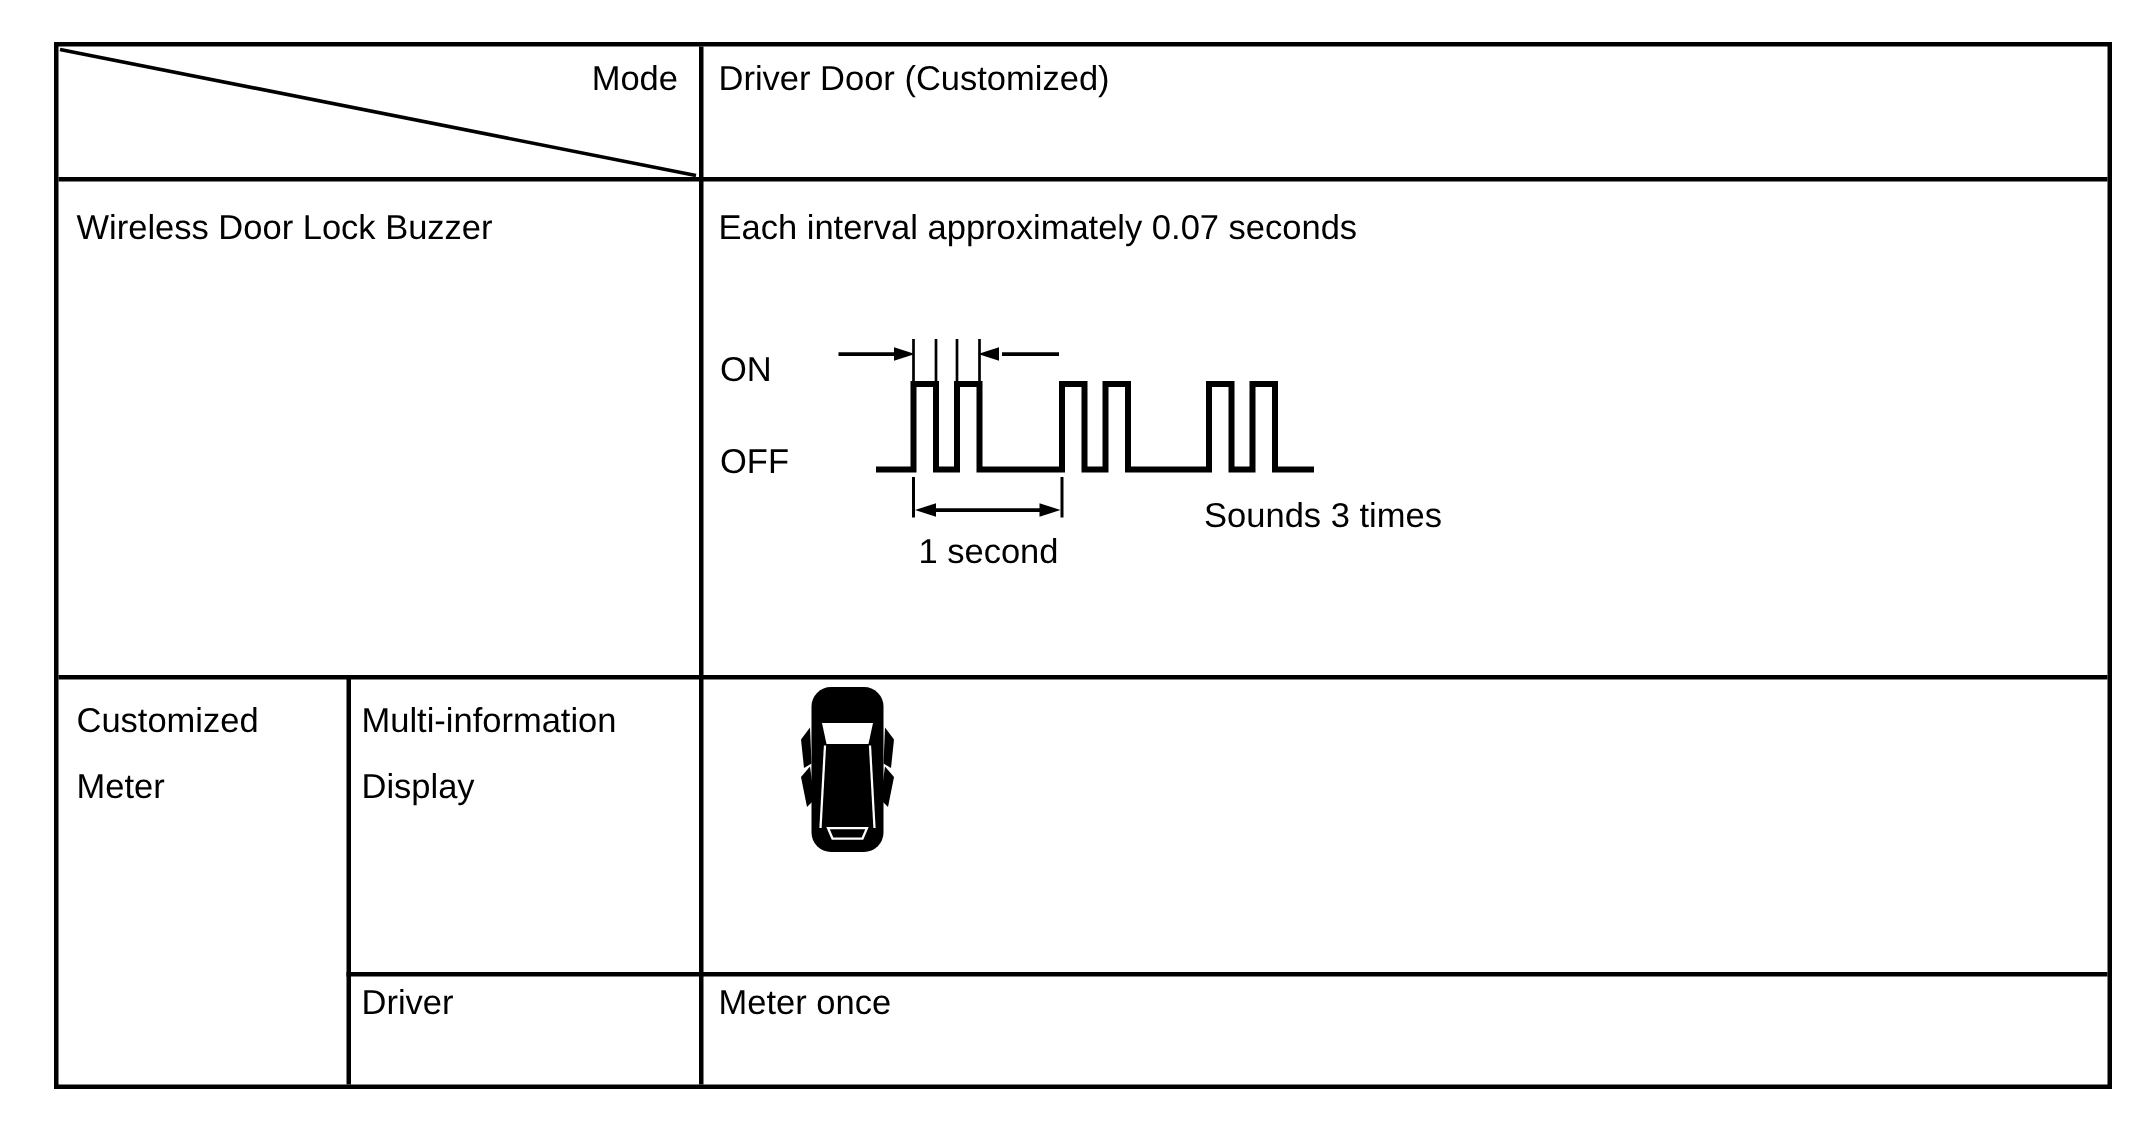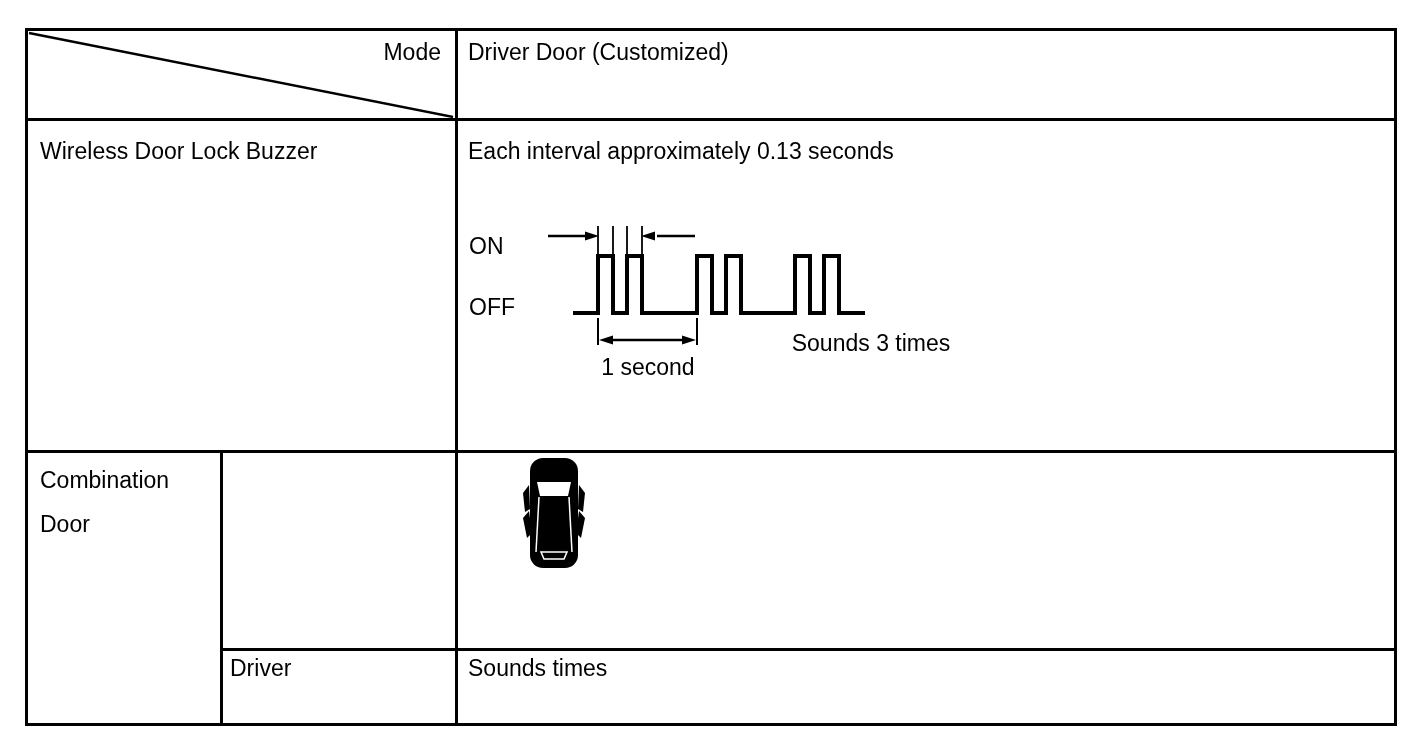--- a/index.html
+++ b/index.html
@@ -1,21 +1,21 @@
 <!DOCTYPE html>
 <html><head>
 <meta charset="utf-8">
 <style>
   html, body { margin: 0; padding: 0; background: #ffffff; }
   body {
     width: 1421px; height: 756px; position: relative; overflow: hidden;
     font-family: "Liberation Sans", sans-serif; color: #000;
   }
   .frame {
-    position: absolute; left: 25px; top: 28px; width: 1372px; height: 698px;
+    position: absolute; left: 36px; top: 28px; width: 1372px; height: 698px;
     border: 3px solid #000; box-sizing: border-box; background: #fff;
   }
   .abs { position: absolute; }
   .vline { position: absolute; width: 3px; background: #000; }
   .hline { position: absolute; height: 3px; background: #000; }
   .cell-text {
     position: absolute; font-size: 23px; line-height: 28px; white-space: nowrap;
   }
   .wrap2 { white-space: normal; line-height: 44px; }
   svg text { font-family: "Liberation Sans", sans-serif; font-size: 23px; fill: #000; }
@@ -31,21 +31,21 @@
   <div class="vline" style="left:427px;top:0;height:100%"></div>
   <div class="hline" style="left:0;top:87px;width:100%"></div>
   <div class="hline" style="left:0;top:419px;width:100%"></div>
   <div class="vline" style="left:192px;top:419px;height:calc(100% - 419px)"></div>
   <div class="hline" style="left:192px;top:617px;width:calc(100% - 192px)"></div>
 
   <div class="cell-text" style="left:0;top:7px;width:413px;text-align:right">Mode</div>
   <div class="cell-text" style="left:440px;top:7px">Driver Door (Customized)</div>
 
   <div class="cell-text" style="left:12px;top:106px">Wireless Door Lock Buzzer</div>
-  <div class="cell-text" style="left:440px;top:106px">Each interval approximately 0.13 seconds</div>
+  <div class="cell-text" style="left:440px;top:106px">Each interval approximately 0.07 seconds</div>
 
   <svg class="abs" style="left:437px;top:181px" width="560" height="200" viewBox="0 0 560 200">
     <text x="4" y="42">ON</text>
     <text x="4" y="103">OFF</text>
 
     <g>
       <line x1="83" y1="24" x2="121" y2="24" stroke="#000" stroke-width="2.5"></line>
       <polygon points="134,24 120,19.5 120,28.5" fill="#000"></polygon>
       <line x1="192" y1="24" x2="230" y2="24" stroke="#000" stroke-width="2.5"></line>
       <polygon points="176,24 190,19.5 190,28.5" fill="#000"></polygon>
@@ -66,29 +66,30 @@
         </g>
       <line x1="140" y1="128" x2="225" y2="128" stroke="#000" stroke-width="2.5"></line>
       <polygon points="134,128 148,123.5 148,132.5" fill="#000"></polygon>
       <polygon points="231,128 217,123.5 217,132.5" fill="#000"></polygon>
       <text x="183" y="163" text-anchor="middle">1 second</text>
     </g>
 
     <text x="406" y="139" text-anchor="middle">Sounds 3 times</text>
   </svg>
 
-  <div class="cell-text wrap2" style="left:12px;top:427px;width:175px">Combination Door</div>
+  <div class="cell-text wrap2" style="left:12px;top:427px;width:175px">Customized Meter</div>
+  <div class="cell-text wrap2" style="left:202px;top:427px;width:195px">Multi-information Display</div>
 
   <svg class="abs" style="left:495px;top:425px" width="62" height="114" viewBox="0 0 62 114">
     <polygon points="6,29 0,37 2,56 7,53" fill="#000"></polygon>
     <polygon points="6,55 0,62 4,82 9,77" fill="#000"></polygon>
     <polygon points="56,29 62,37 60,56 55,53" fill="#000"></polygon>
     <polygon points="56,55 62,62 58,82 53,77" fill="#000"></polygon>
     <rect x="7" y="2" width="48" height="110" rx="13" fill="#000"></rect>
     <polygon points="14,26 48,26 45,40 17,40" fill="#fff"></polygon>
     <line x1="16" y1="41" x2="13" y2="96" stroke="#fff" stroke-width="1.5"></line>
     <line x1="46" y1="41" x2="49" y2="96" stroke="#fff" stroke-width="1.5"></line>
     <polygon points="18,96 44,96 41,103 21,103" fill="none" stroke="#fff" stroke-width="1.5"></polygon>
   </svg>
 
   <div class="cell-text" style="left:202px;top:623px">Driver</div>
-  <div class="cell-text" style="left:440px;top:623px">Sounds times</div>
+  <div class="cell-text" style="left:440px;top:623px">Meter once</div>
 </div>
 
 </body></html>

